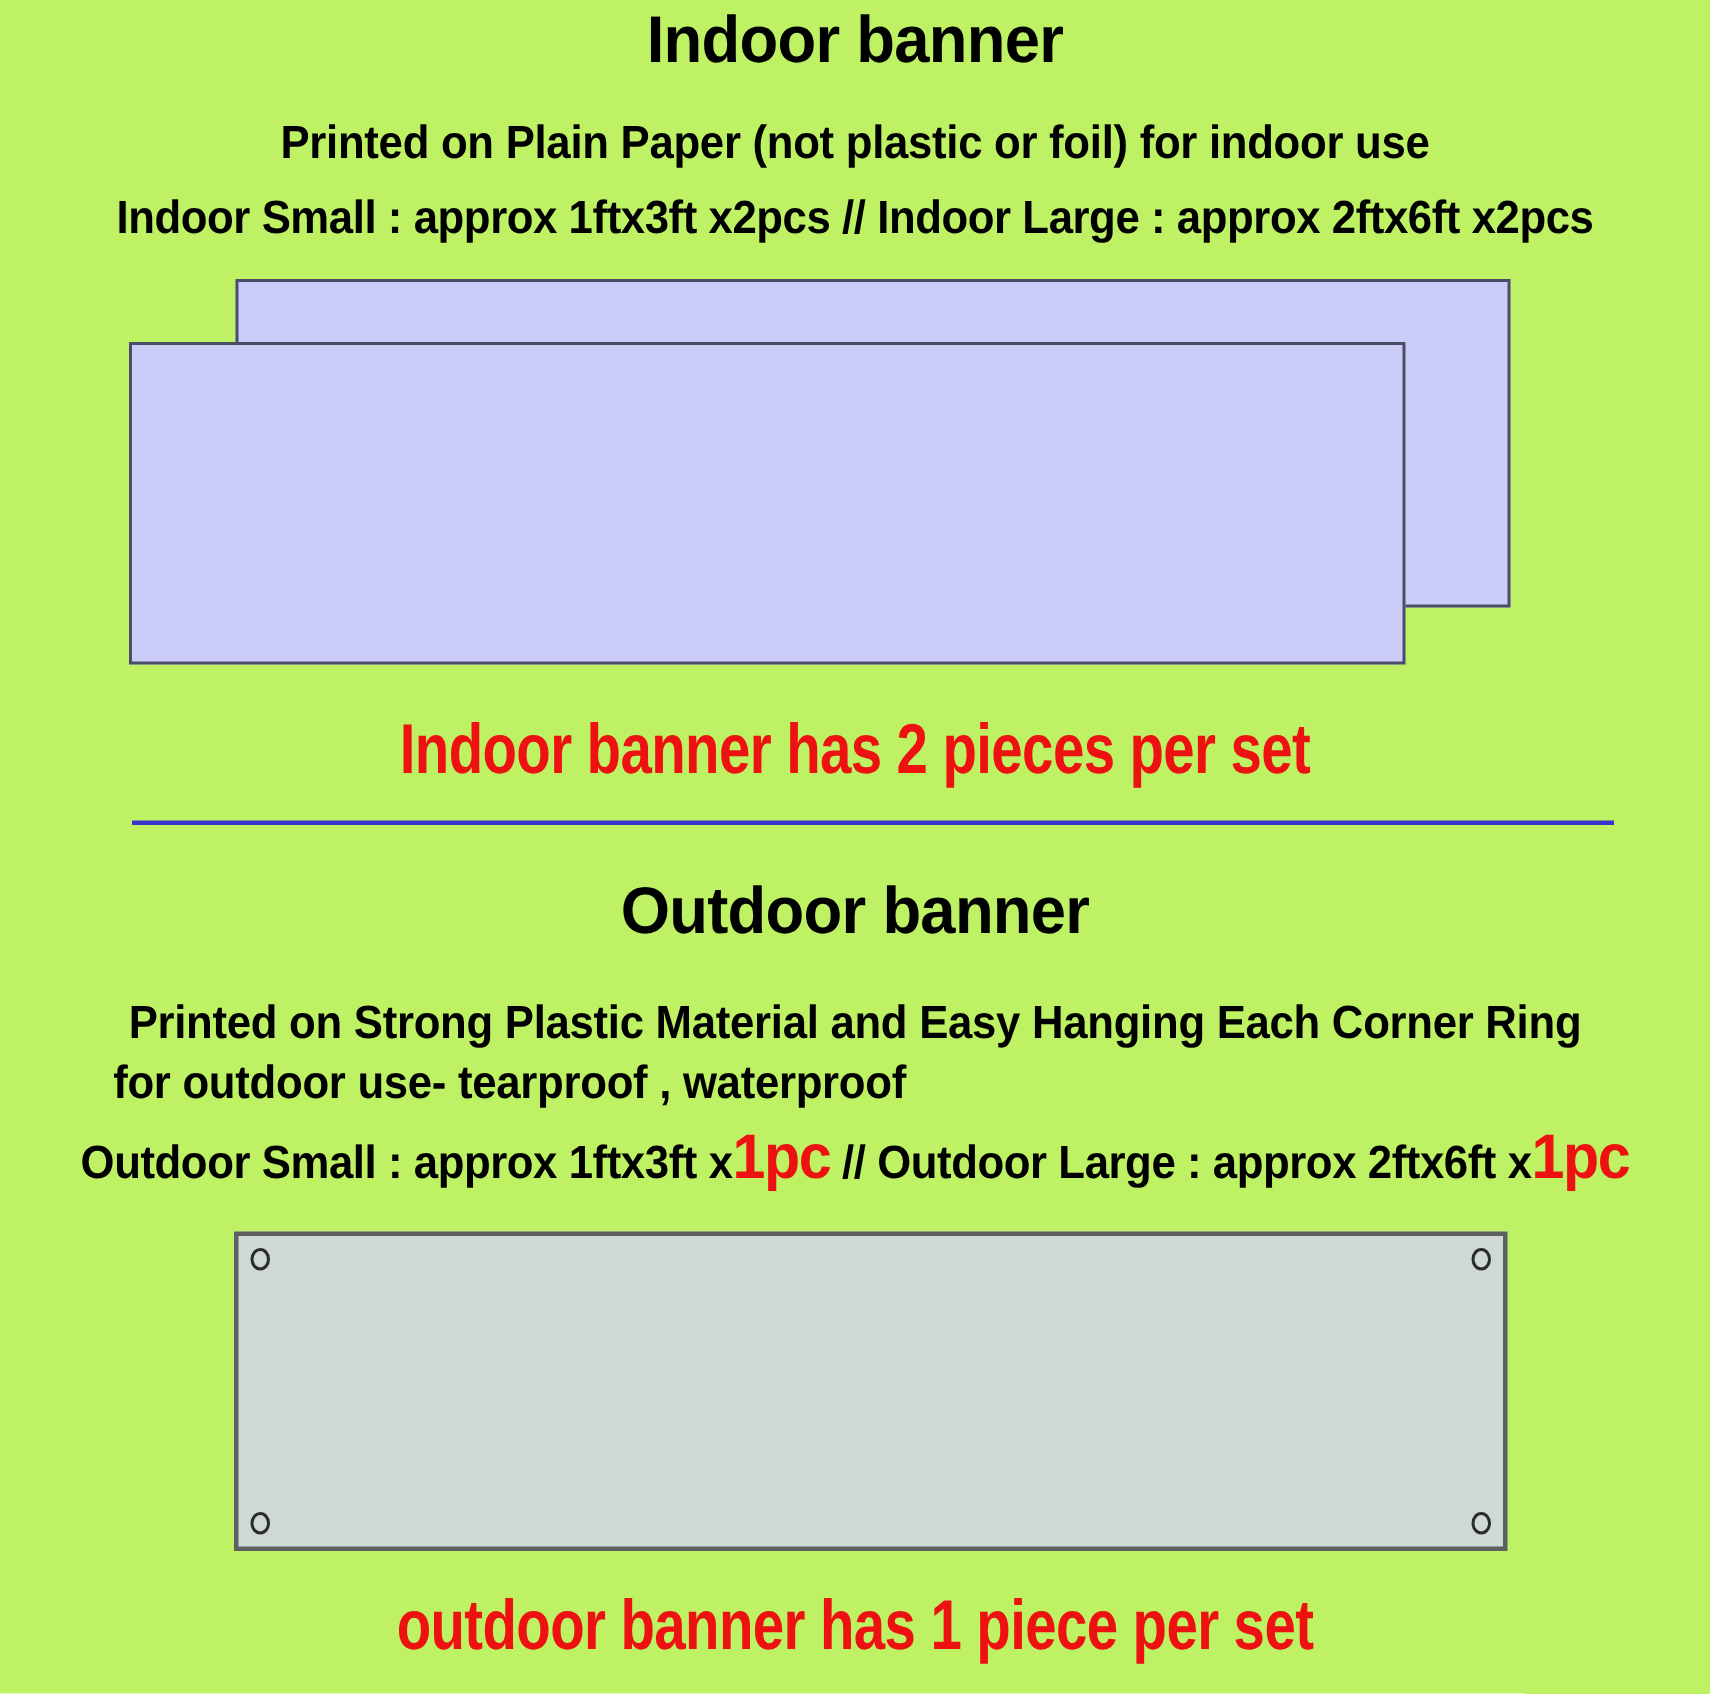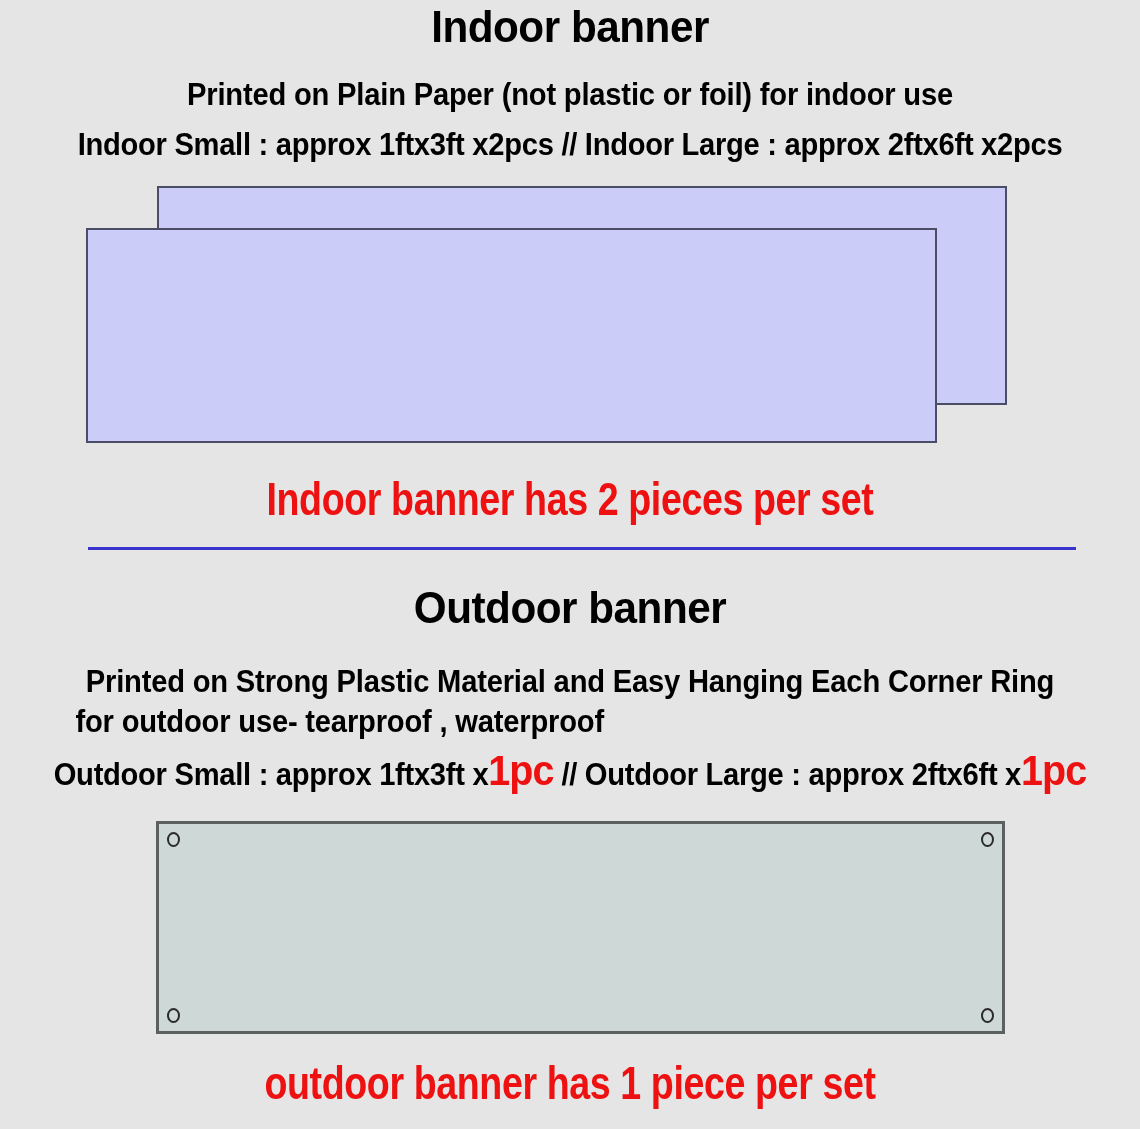--- a/index.html
+++ b/index.html
@@ -15,21 +15,21 @@
     overflow: hidden;
     font-family: "Liberation Sans", "DejaVu Sans", sans-serif;
     color: #000000;
     -webkit-font-smoothing: antialiased;
   }
 
   .page {
     position: relative;
     width: 1140px;
     height: 1129px;
-    background: #e5e5e5;
+    background: #bef264;
   }
 
   
   .abs { position: absolute; }
   .center-row {
     left: 0;
     width: 1140px;
     text-align: center;
     white-space: nowrap;
   }

